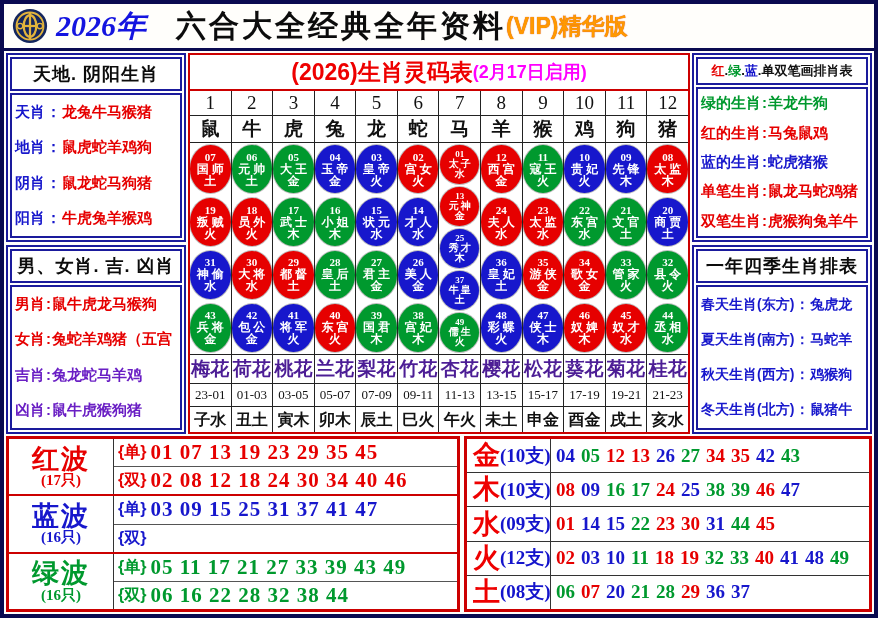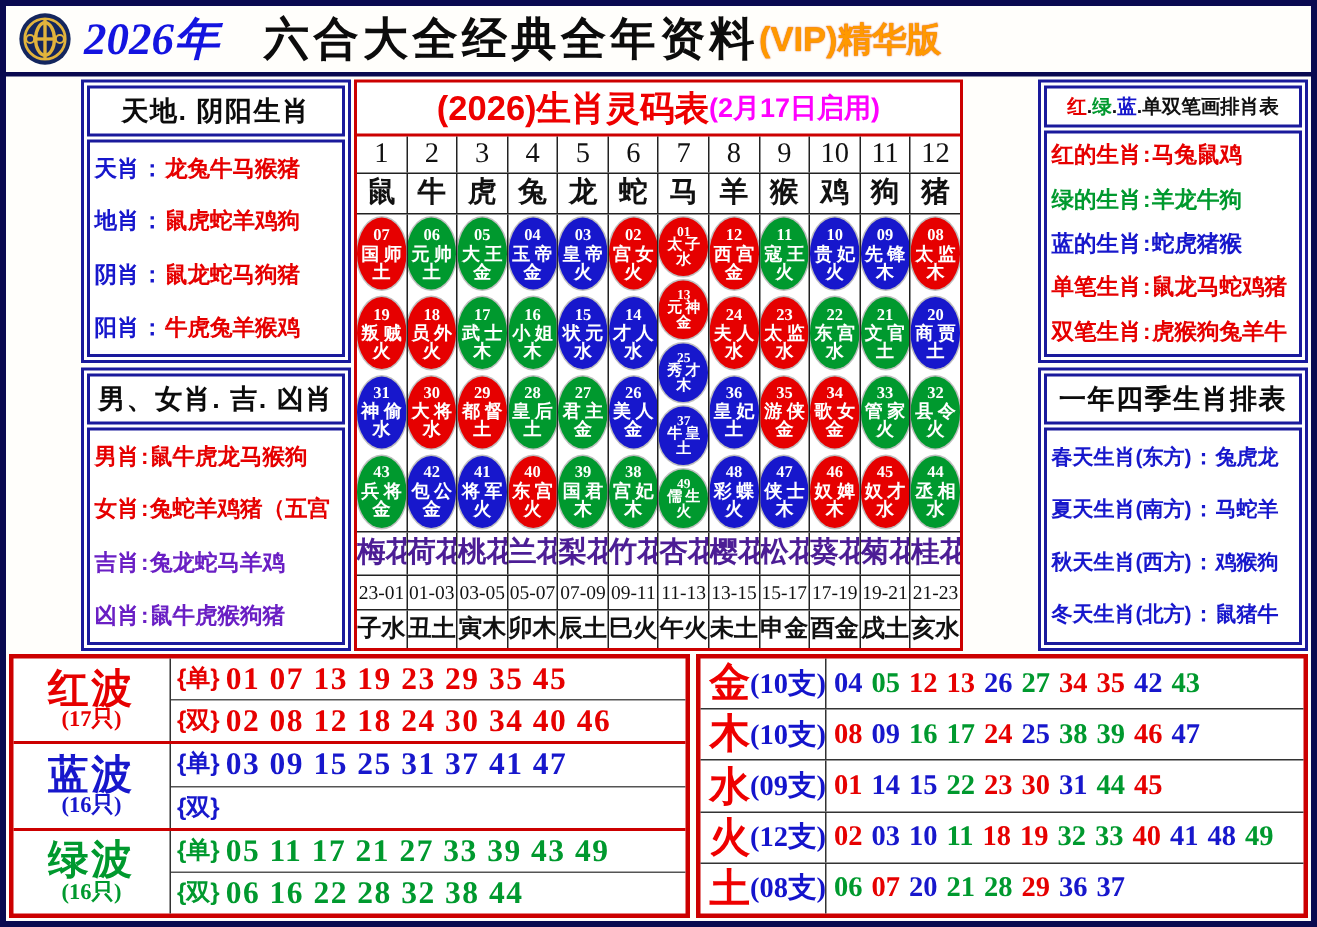--- a/index.html
+++ b/index.html
@@ -12,21 +12,21 @@
           border-bottom:3px solid #0a0a50;background:#fffefb;}
   .logo{width:36px;height:36px;margin:2px 8px 2px 2px;flex:0 0 auto;}
   .year{font-family:"Liberation Serif",serif;font-style:italic;font-weight:bold;
         font-size:30px;color:#1414e0;margin-right:30px;white-space:nowrap;}
   .title{font-size:30px;font-weight:bold;color:#0c0c0c;letter-spacing:3px;white-space:nowrap;}
   .edition{font-size:23px;font-weight:bold;color:#ff9900;margin-left:0;white-space:nowrap;
            text-shadow:0 0 1px #cc3300;}
 
   
   .main{flex:1 1 auto;display:flex;gap:2px;padding:2px;min-height:0;}
-  .side-col{width:180px;flex:0 0 auto;display:flex;flex-direction:column;gap:3px;min-height:0;margin-left:48px;}
+  .side-col{width:180px;flex:0 0 auto;display:flex;flex-direction:column;gap:3px;min-height:0;}
   .panel{flex:1;border:2px solid #1a1a9c;display:flex;flex-direction:column;padding:2px;
          background:#fff;min-height:0;}
   .panel-title{border:2px solid #1a1a9c;text-align:center;font-weight:bold;color:#0c0c0c;
                padding:3px 0;font-size:18px;letter-spacing:1px;white-space:nowrap;}
   .panel-body{border:2px solid #1a1a9c;margin-top:2px;flex:1;display:flex;flex-direction:column;
               justify-content:space-around;padding:0 3px;min-height:0;}
   .attr-row{font-weight:bold;font-size:15px;white-space:nowrap;}
   .attr-row .sep{margin:0 1px;}
   .rt-title{font-size:13px;letter-spacing:0;}
   .rb-row{font-size:14px;}
@@ -571,22 +571,22 @@
           <div class="ct-cell">酉金</div>
           <div class="ct-cell">戌土</div>
           <div class="ct-cell">亥水</div>
         </div>
     </div>
 
     <div class="side-col">
       <div class="panel">
         <div class="panel-title rt-title" id="right-top-title"><span class="tp" style="color: rgb(230, 0, 0);">红</span><span class="tp" style="color: rgb(17, 17, 17);">.</span><span class="tp" style="color: rgb(0, 153, 46);">绿</span><span class="tp" style="color: rgb(17, 17, 17);">.</span><span class="tp" style="color: rgb(23, 23, 204);">蓝</span><span class="tp" style="color: rgb(17, 17, 17);">.</span><span class="tp" style="color: rgb(17, 17, 17);">单双笔画排肖表</span></div>
         <div class="panel-body" id="right-top-body">
+            <div class="attr-row"><span class="lbl" style="color: rgb(0, 153, 46);">绿的生肖</span><span class="sep" style="color: rgb(0, 153, 46);">:</span><span class="val" style="color: rgb(0, 153, 46);">羊龙牛狗</span></div>
             <div class="attr-row"><span class="lbl" style="color: rgb(230, 0, 0);">红的生肖</span><span class="sep" style="color: rgb(230, 0, 0);">:</span><span class="val" style="color: rgb(230, 0, 0);">马兔鼠鸡</span></div>
-            <div class="attr-row"><span class="lbl" style="color: rgb(0, 153, 46);">绿的生肖</span><span class="sep" style="color: rgb(0, 153, 46);">:</span><span class="val" style="color: rgb(0, 153, 46);">羊龙牛狗</span></div>
             <div class="attr-row"><span class="lbl" style="color: rgb(23, 23, 204);">蓝的生肖</span><span class="sep" style="color: rgb(23, 23, 204);">:</span><span class="val" style="color: rgb(23, 23, 204);">蛇虎猪猴</span></div>
             <div class="attr-row"><span class="lbl" style="color: rgb(230, 0, 0);">单笔生肖</span><span class="sep" style="color: rgb(230, 0, 0);">:</span><span class="val" style="color: rgb(230, 0, 0);">鼠龙马蛇鸡猪</span></div>
             <div class="attr-row"><span class="lbl" style="color: rgb(230, 0, 0);">双笔生肖</span><span class="sep" style="color: rgb(230, 0, 0);">:</span><span class="val" style="color: rgb(230, 0, 0);">虎猴狗兔羊牛</span></div>
           </div>
       </div>
       <div class="panel">
         <div class="panel-title">一年四季生肖排表</div>
         <div class="panel-body" id="right-bottom-body">
             <div class="attr-row rb-row"><span class="lbl" style="color: rgb(23, 23, 204);">春天生肖(东方)</span><span class="sep" style="color: rgb(23, 23, 204);">：</span><span class="val" style="color: rgb(23, 23, 204);">兔虎龙</span></div>
             <div class="attr-row rb-row"><span class="lbl" style="color: rgb(23, 23, 204);">夏天生肖(南方)</span><span class="sep" style="color: rgb(23, 23, 204);">：</span><span class="val" style="color: rgb(23, 23, 204);">马蛇羊</span></div>

